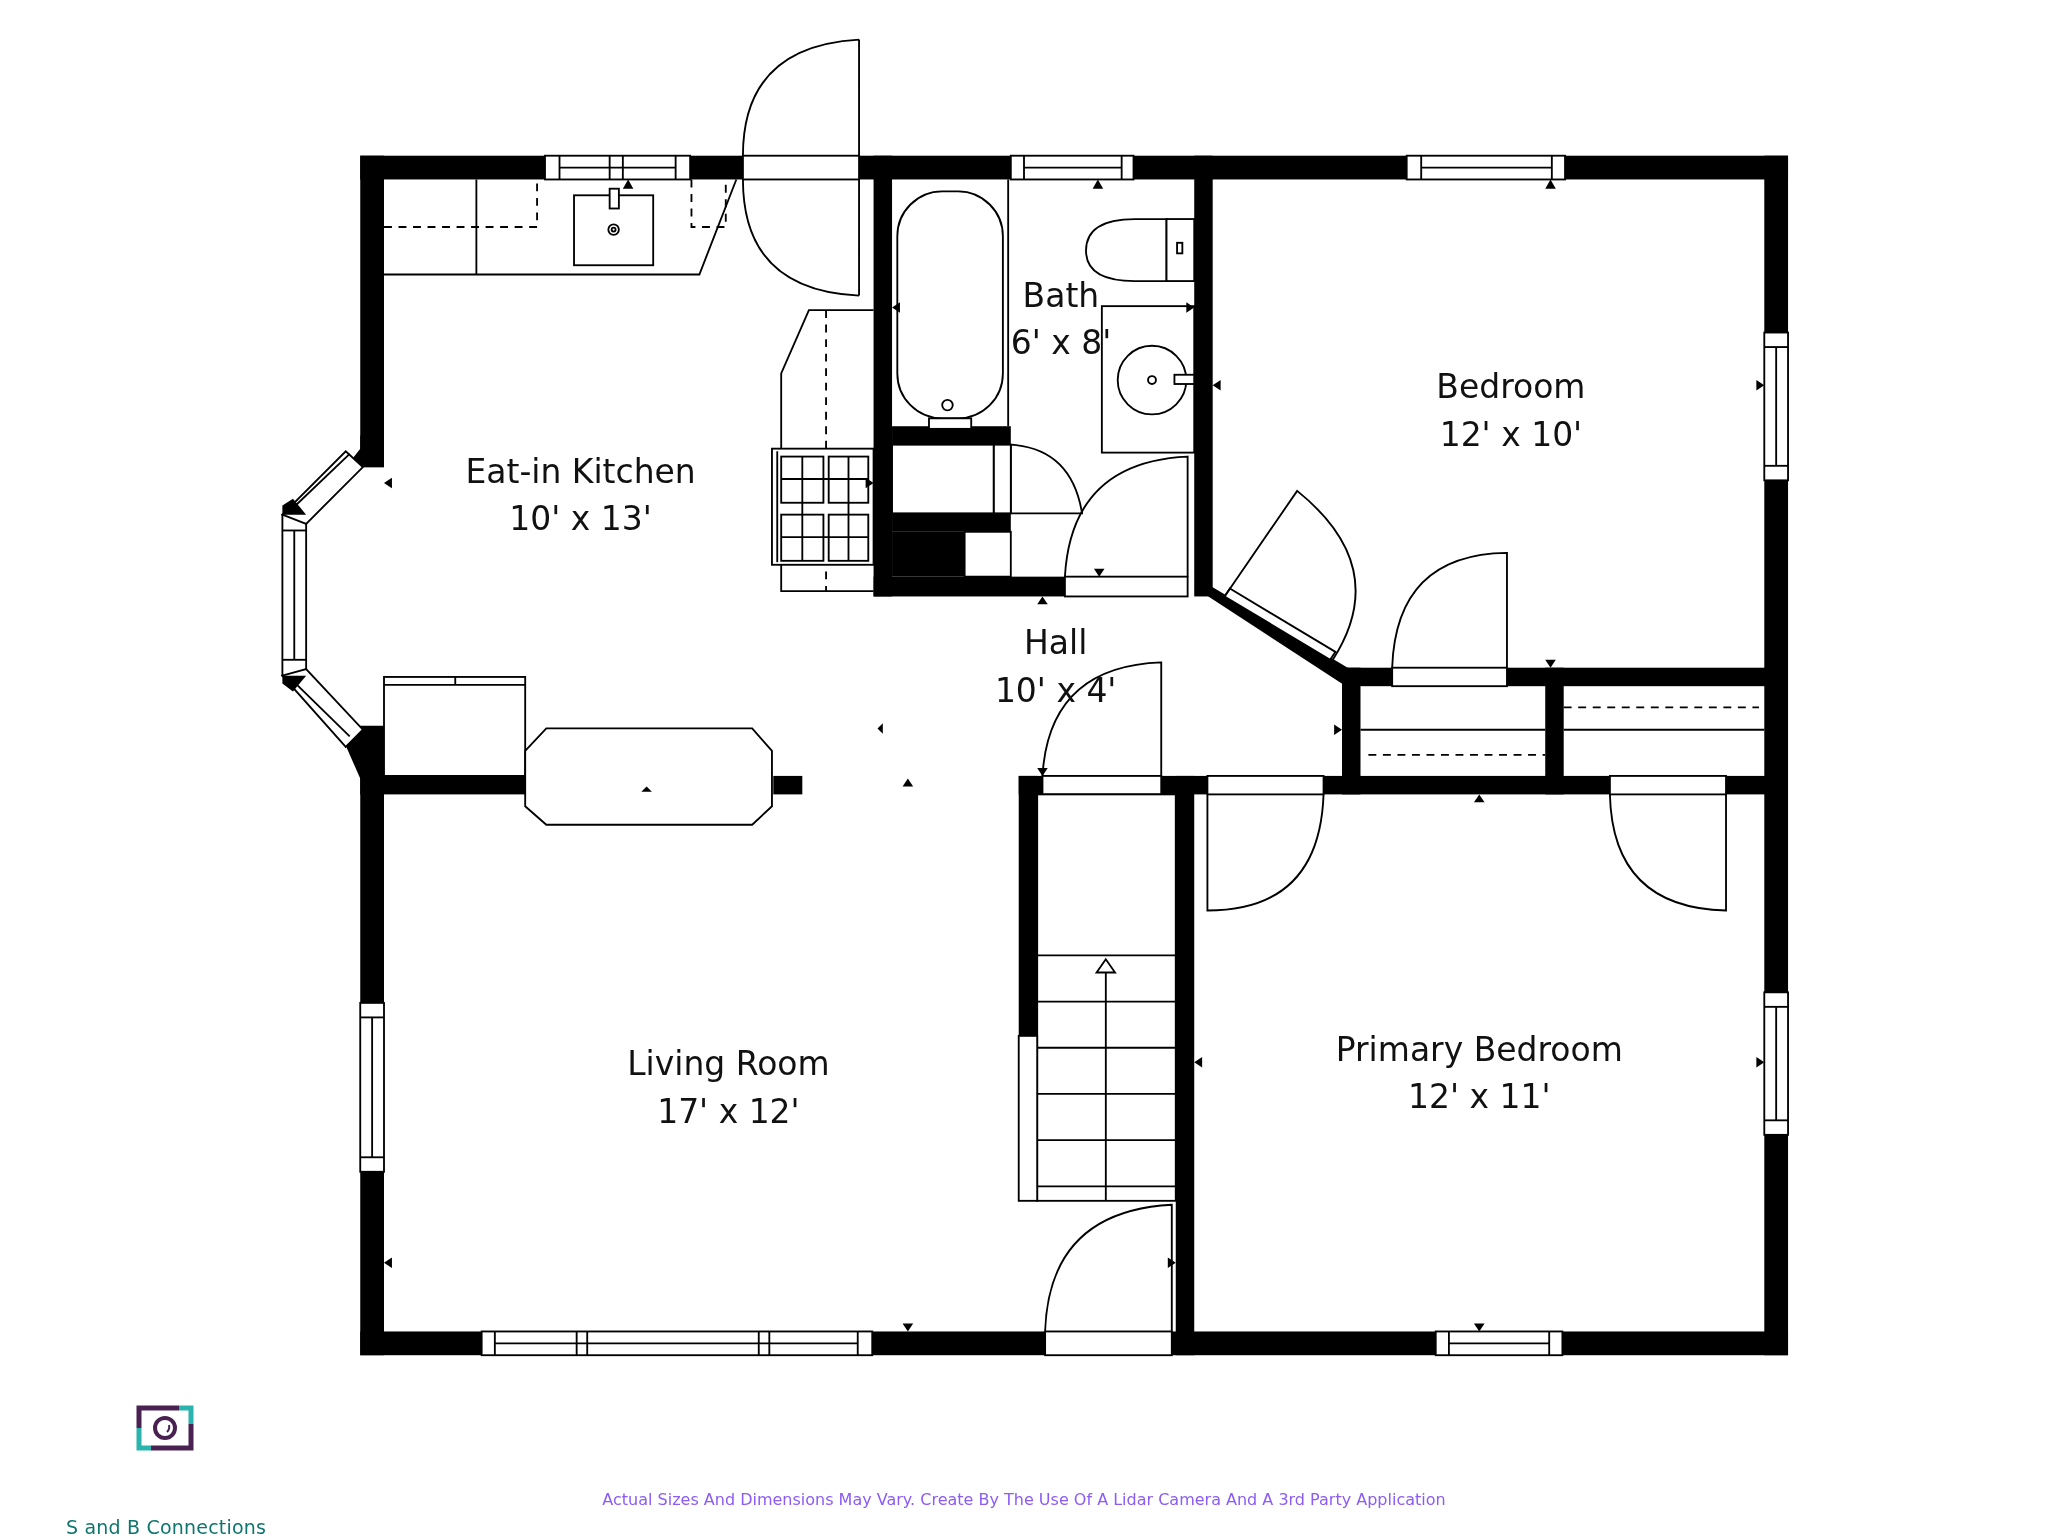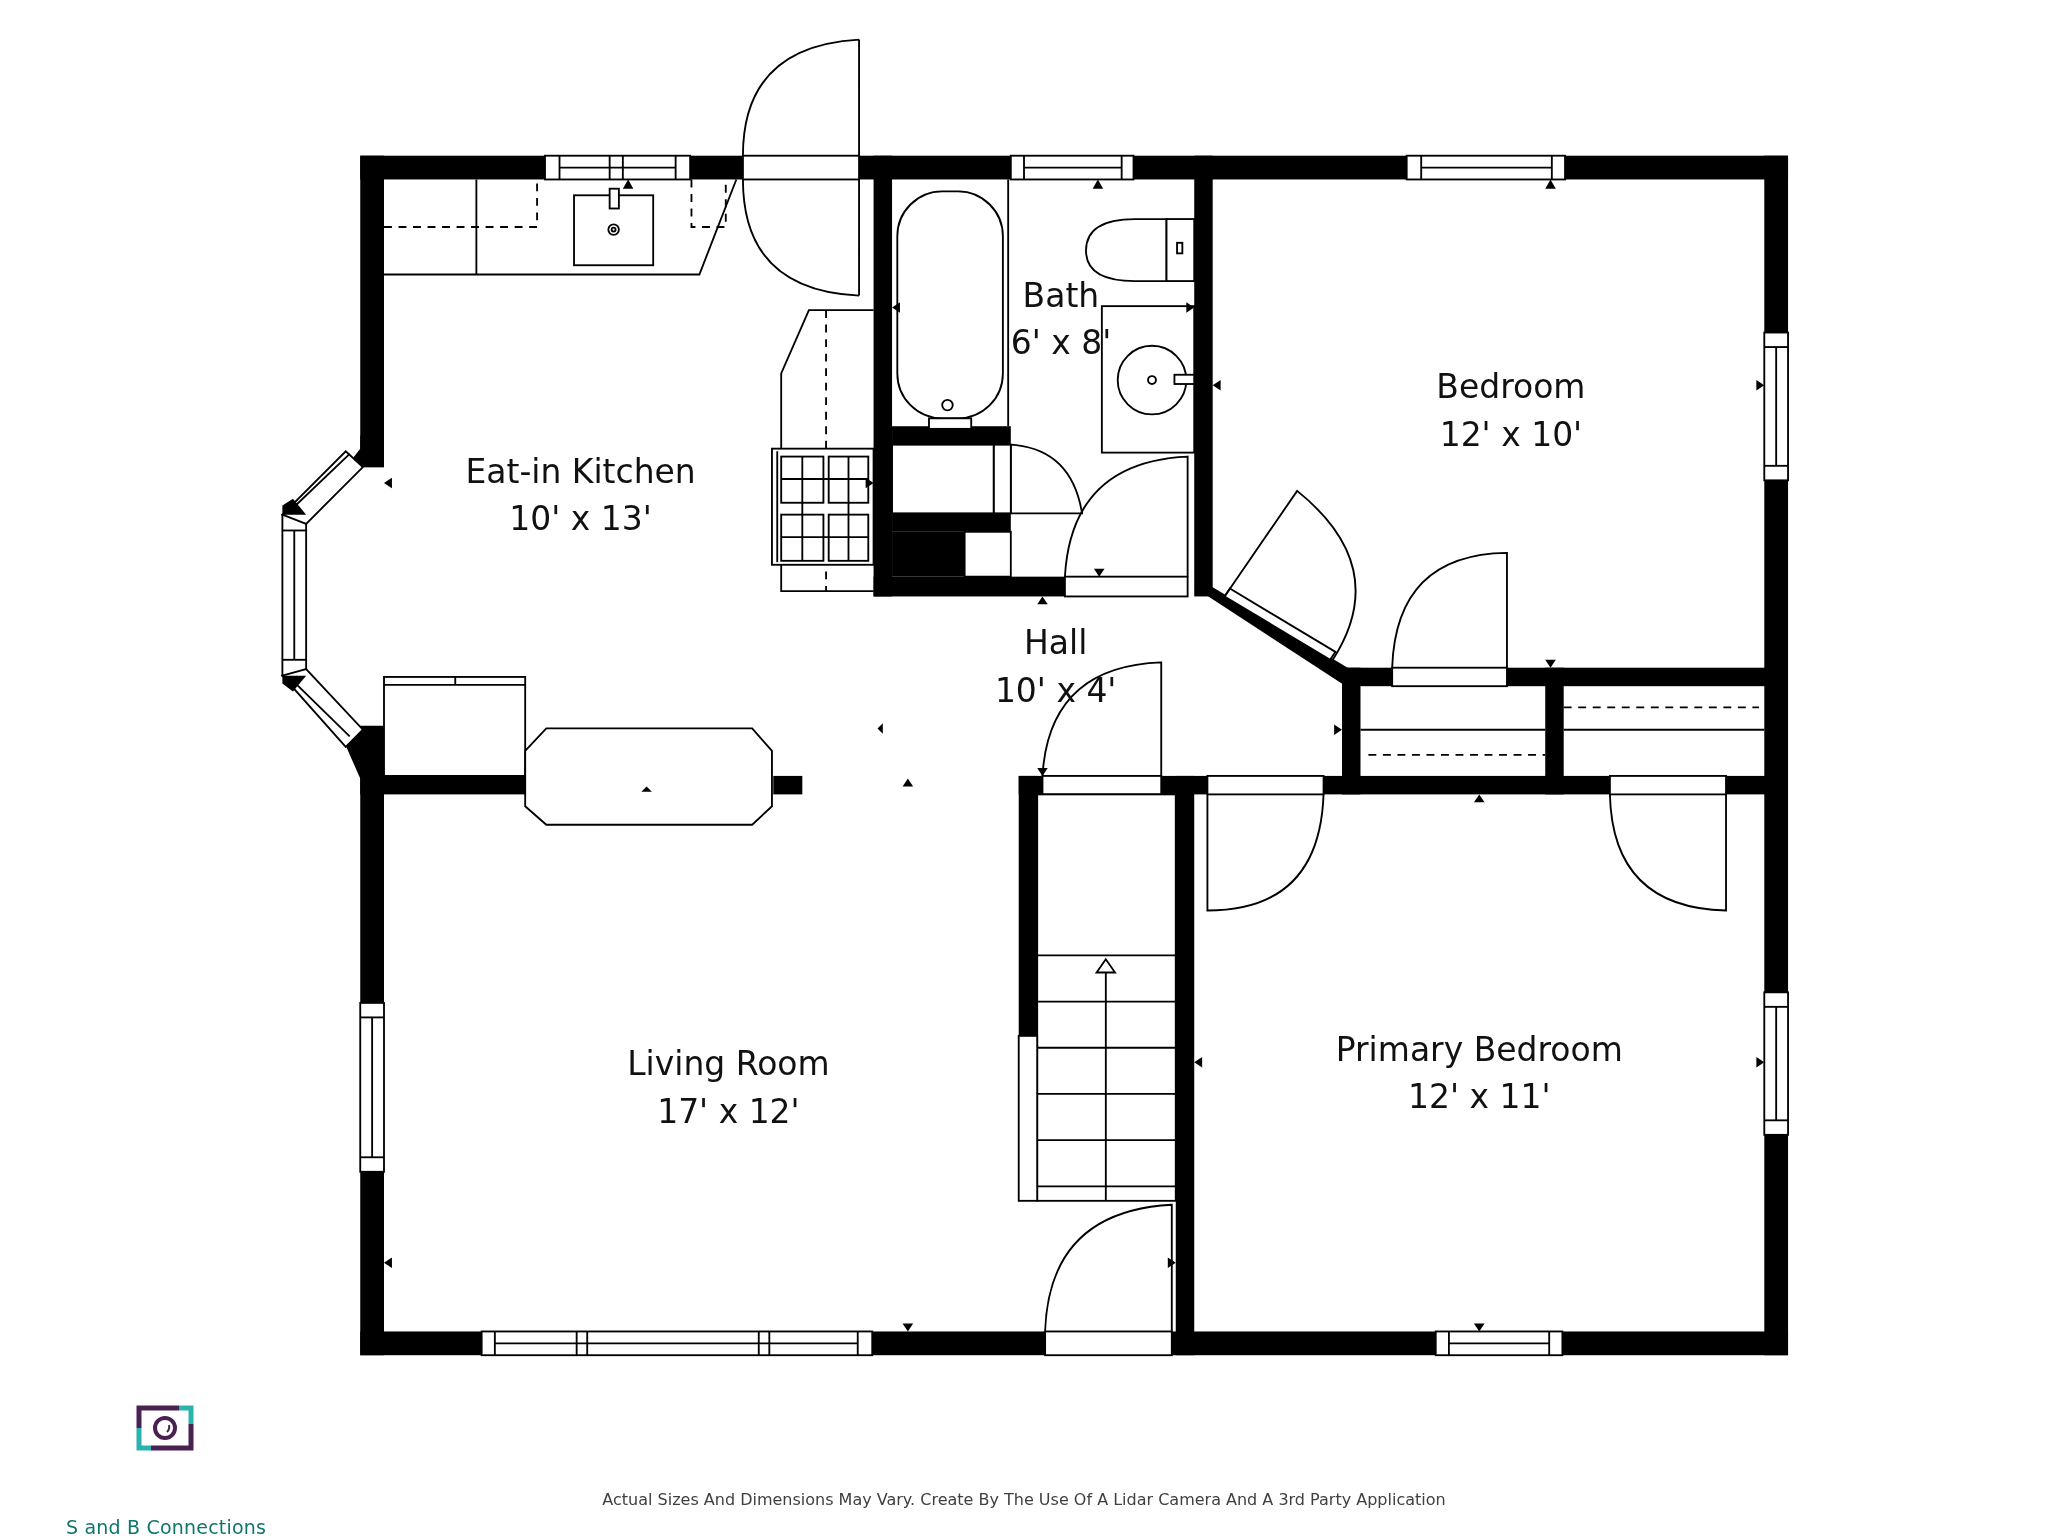--- a/index.html
+++ b/index.html
@@ -5,21 +5,21 @@
   html, body { margin:0; padding:0; background:#ffffff; }
   body { width:2048px; height:1536px; position:relative; overflow:hidden; font-family:"DejaVu Sans", sans-serif; }
   #plan { position:absolute; left:0; top:0; width:2048px; height:1536px; }
   .wall { fill:#000; }
   .ln { fill:none; stroke:#000; stroke-width:1.4; }
   .lnw { fill:#fff; stroke:#000; stroke-width:1.4; }
   .dash { fill:none; stroke:#000; stroke-width:1.4; stroke-dasharray:6 5; }
   .tri { fill:#000; }
   .room-name, .room-dim { font-family:"DejaVu Sans", sans-serif; font-size:25px; fill:#111; text-anchor:middle; }
   .logo-text { position:absolute; left:66px; top:1516px; font-family:"DejaVu Sans", sans-serif; font-size:19px; color:#0f766e; letter-spacing:0.2px; }
-  .disclaimer { position:absolute; left:0; width:2048px; top:1490px; text-align:center; font-family:"DejaVu Sans", sans-serif; font-size:16px; color:#404040; }
+  .disclaimer { position:absolute; left:0; width:2048px; top:1490px; text-align:center; font-family:"DejaVu Sans", sans-serif; font-size:16px; color:#8b5cf6; }
   .logo { position:absolute; left:133px; top:1404px; width:64px; height:50px; }
 </style>
 </head>
 <body>
 
 <svg id="plan" viewBox="0 0 1552 1164" xmlns="http://www.w3.org/2000/svg">
 
   <g>
 
     <rect class="wall" x="273" y="118" width="1082" height="18"></rect>

